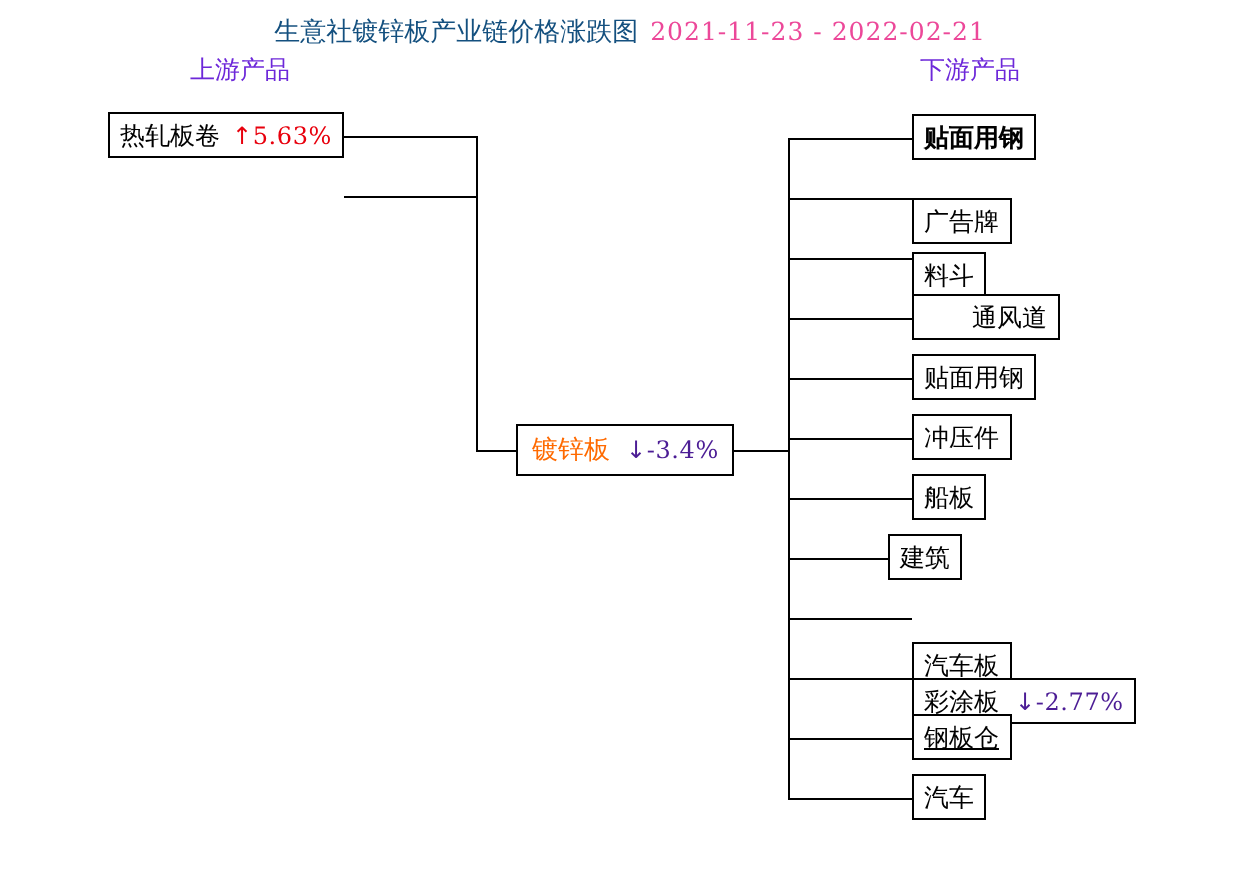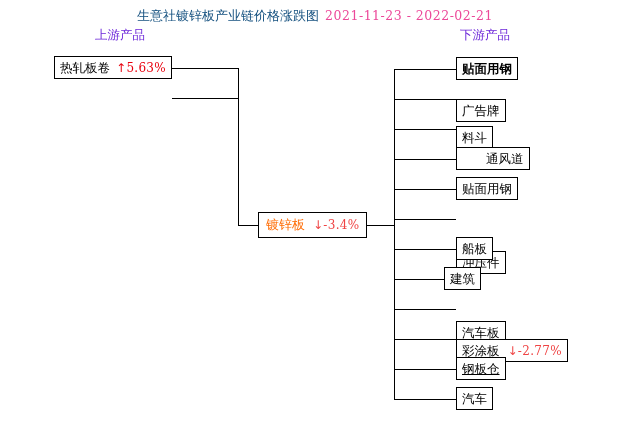--- a/index.html
+++ b/index.html
@@ -50,21 +50,21 @@
     line-height:21px;
     white-space:nowrap;
     font-size:12.5px;
     color:#000000;
     padding:0 5px;
     z-index:4;
   }
   .node .pct{font-family:"DejaVu Serif","Liberation Serif",serif;font-size:12px;letter-spacing:0.3px;}
   .up-pct{color:#e8000d;margin-left:6px;}
   .up-pct .arw{font-family:"DejaVu Sans",sans-serif;}
-  .down-pct{color:#ef4444;margin-left:8px;}
+  .down-pct{color:#4c1d95;margin-left:8px;}
   .down-pct .arw{font-family:"DejaVu Sans",sans-serif;}
 
   
   .node.up{text-align:left;}
 
   
   #node-center{
     border:1px solid #000000;
     background:#ffffff;
     color:#ff6a00;
@@ -124,21 +124,21 @@
   <div class="node" id="node-center" style="left: 258px; top: 212px;">
     <span>镀锌板</span><span class="pct down-pct"><span class="arw">↓</span><span>-3.4%</span></span>
   </div>
 
   <div id="down-nodes">
       <div class="node" style="left: 456px; top: 57px; font-weight: bold;"><span>贴面用钢</span></div>
       <div class="node" style="left: 456px; top: 99px;"><span>广告牌</span></div>
       <div class="node" style="left: 456px; top: 126px;"><span>料斗</span></div>
       <div class="node" style="left: 456px; top: 147px; padding-left: 29px;"><span>通风道</span></div>
       <div class="node" style="left: 456px; top: 177px;"><span>贴面用钢</span></div>
-      <div class="node" style="left: 456px; top: 207px; margin-top: 44px;"><span>冲压件</span></div>
+      <div class="node" style="left: 456px; top: 207px;"><span>冲压件</span></div>
       <div class="node" style="left: 456px; top: 237px;"><span>船板</span></div>
       <div class="node" style="left: 444px; top: 267px;"><span>建筑</span></div>
       <div class="node" style="left: 456px; top: 297px; margin-top: 24px;"><span>汽车板</span></div>
       <div class="node" style="left: 456px; top: 327px; margin-top: 12px;"><span>彩涂板</span><span class="pct down-pct"><span class="arw">↓</span><span>-2.77%</span></span></div>
       <div class="node" style="left: 456px; top: 357px; text-decoration: underline;"><span>钢板仓</span></div>
       <div class="node" style="left: 456px; top: 387px;"><span>汽车</span></div>
     </div>
 
 </div>
 

